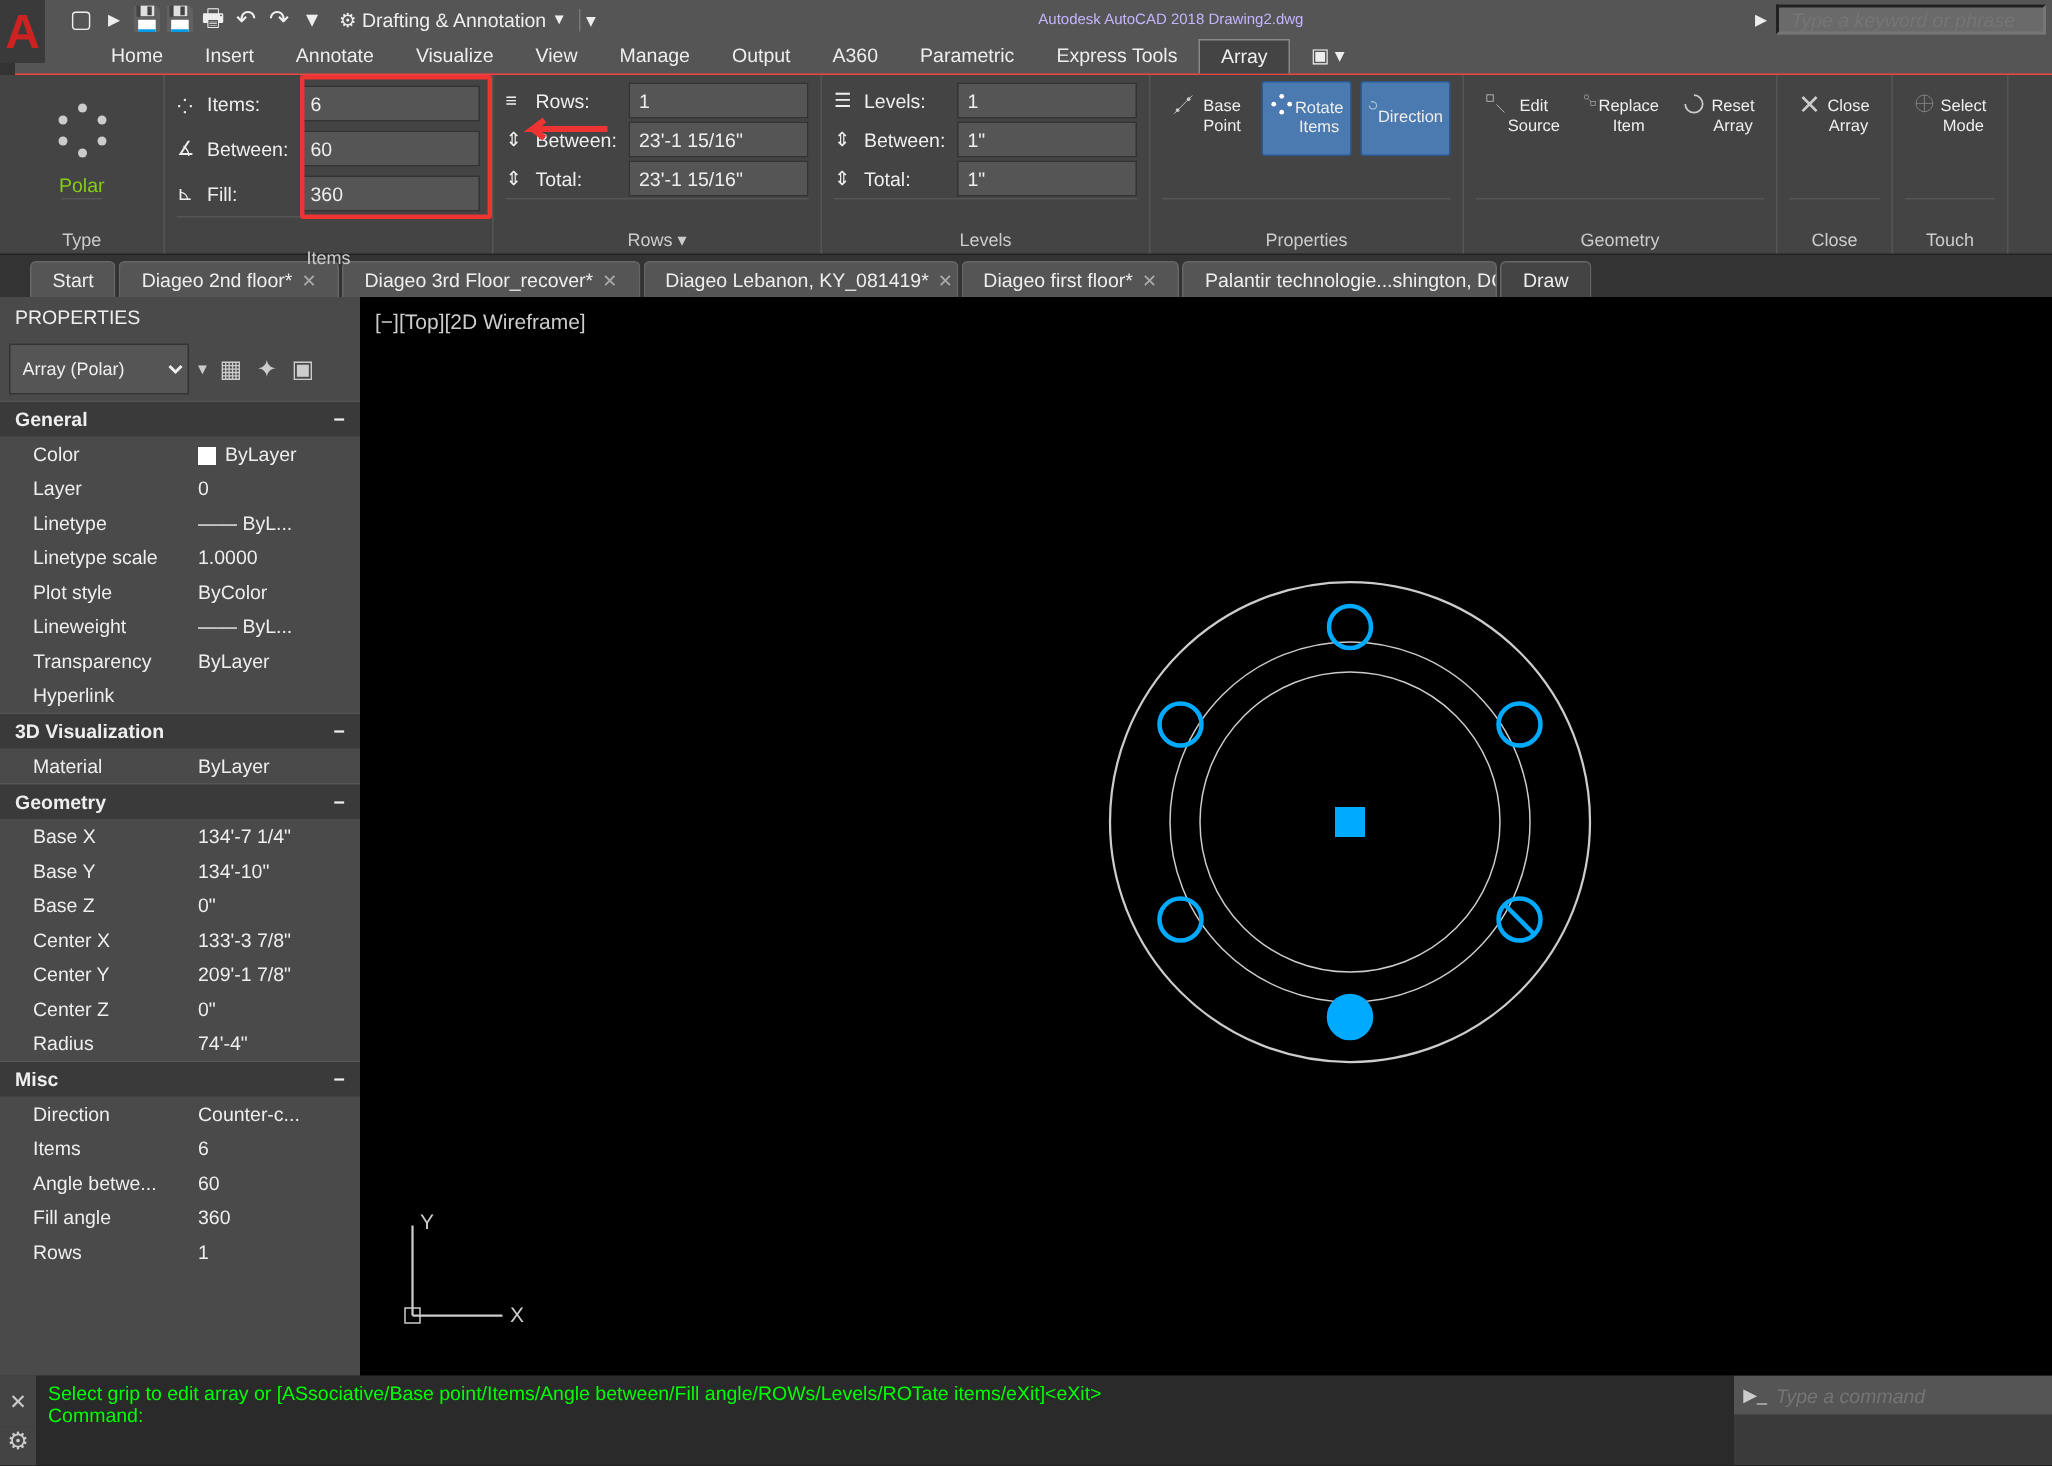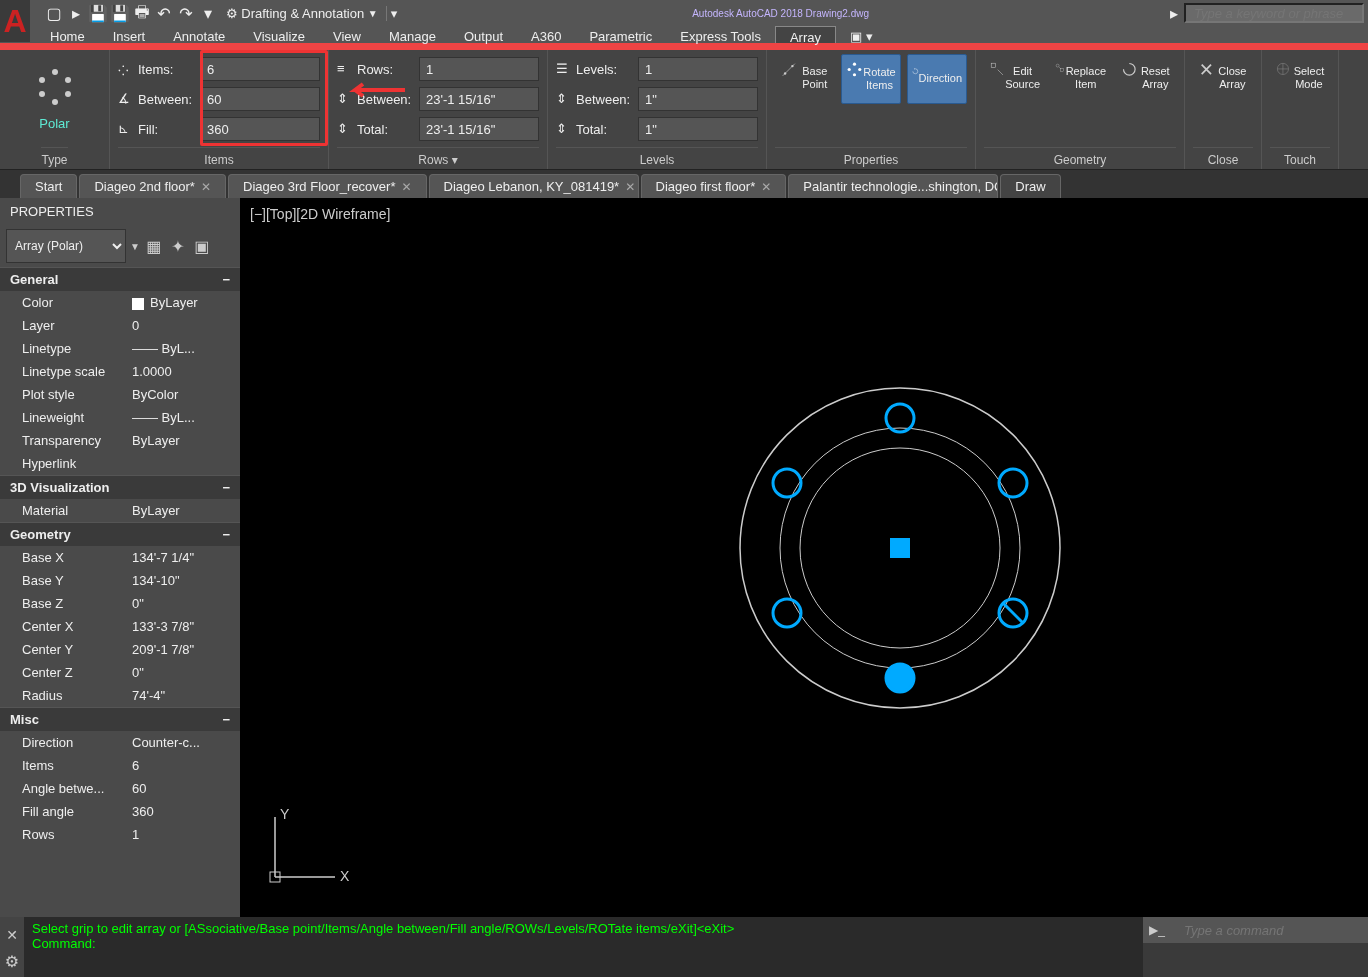--- a/index.html
+++ b/index.html
@@ -7,32 +7,32 @@
 
 .title-bar { height: 26px; background: #555; display: flex; align-items: center; padding: 0 4px; }
 .title-bar .qat { display: flex; gap: 2px; align-items: center; }
 .qat-icon { width: 20px; height: 20px; display: flex; align-items: center; justify-content: center; cursor: pointer; color: #eee; }
 .title-bar .workspace { display: flex; align-items: center; margin-left: 8px; color: #eee; font-size: 13px; }
 .title-bar .center { flex: 1; text-align: center; color: #c4b5fd; font-size: 10px; }
 .title-bar .search { background: #6a6a6a; color: #aaa; font-style: italic; font-size: 13px; padding: 2px 8px; width: 180px; height: 20px; }
 
 .app-logo { width: 30px; height: 42px; font-size: 32px; color: #c22; font-weight: bold; display: flex; align-items: center; justify-content: center; position: absolute; left: 0; top: 0; z-index: 10; background: #3a3a3a; }
 
-.menubar { height: 24px; background: #555; display: flex; padding-left: 36px; border-bottom: 7px solid #ef4444; }
+.menubar { height: 24px; background: #555; display: flex; padding-left: 50px; border-bottom: 1px solid #ef4444; margin-left: 10px; }
 .menubar .tab { padding: 3px 14px; font-size: 13px; color: #eee; cursor: pointer; }
 .menubar .tab.active { background: #444; border: 1px solid #888; border-bottom: none; }
 
 .ribbon { height: 120px; background: #444; display: flex; border-bottom: 1px solid #222; }
 .ribbon-panel { border-right: 1px solid #555; padding: 4px 8px 2px 8px; display: flex; flex-direction: column; }
-.ribbon-panel-title { text-align: center; font-size: 12px; color: #ccc; padding-top: 5px; border-top: 1px solid #555; margin-top: auto; }
+.ribbon-panel-title { text-align: center; font-size: 12px; color: #ccc; padding-top: 20px; border-top: 1px solid #555; margin-top: auto; }
 .ribbon-content { flex: 1; display: flex; gap: 6px; align-items: flex-start; }
 
 .type-panel { width: 110px; align-items: center; }
 .polar-icon { width: 50px; height: 50px; margin: 8px auto 4px; }
-.polar-label { text-align: center; font-size: 13px; color: #5eead4; }
+.polar-label { text-align: center; font-size: 13px; color: #84cc16; }
 
 .items-panel .field-row { display: flex; align-items: center; height: 30px; gap: 6px; }
 .field-label { width: 76px; font-size: 13px; color: #eee; display: flex; align-items: center; gap: 4px; }
 .field-icon { width: 16px; height: 16px; display: inline-block; }
 .field-input { background: #555; border: 1px solid #333; color: #eee; font-size: 13px; padding: 3px 6px; width: 120px; height: 24px; }
 .highlight-box { border: 3px solid #e33; border-radius: 2px; }
 
 .big-button { width: 60px; display: flex; flex-direction: row; align-items: center; padding: 6px 4px; cursor: pointer; border-radius: 2px; }
 .big-button.active { background: #4a7ab0; border: 1px solid #2a5a90; }
 .big-button .bb-icon { width: 32px; height: 32px; margin-bottom: 4px; }
@@ -57,21 +57,21 @@
 .canvas-area { flex: 1; background: #000; position: relative; }
 .view-label { color: #ccc; font-size: 14px; padding: 8px 10px; }
 .ucs { position: absolute; bottom: 20px; left: 20px; }
 
 .cmdline { height: 60px; background: #3a3a3a; display: flex; }
 .cmd-x { width: 24px; background: #444; color: #ccc; display: flex; align-items: center; justify-content: center; font-size: 14px; cursor: pointer; }
 .cmd-gear { width: 24px; background: #444; color: #ccc; display: flex; align-items: flex-end; justify-content: center; padding-bottom: 6px; }
 .cmd-content { flex: 1; display: flex; flex-direction: row; }
 .cmd-history { flex: 1; background: #2a2a2a; color: #0f0; font-family: monospace; font-size: 13px; padding: 4px 8px; overflow: hidden; white-space: nowrap; }
 .cmd-input-row { height: 26px; background: #555; display: flex; align-items: center; padding: 0 6px; }
-.cmd-input { background: transparent; border: none; color: #aaa; font-style: italic; font-size: 13px; flex: 1; padding-left: 6px; margin-left: 13px; }
+.cmd-input { background: transparent; border: none; color: #aaa; font-style: italic; font-size: 13px; flex: 1; padding-left: 6px; }
 </style>
 </head>
 <body>
 
 <div class="app-logo">A</div>
 
 <div class="title-bar">
   <div class="qat" style="margin-left:40px;">
     <span class="qat-icon">▢</span>
     <span class="qat-icon">▸</span>

